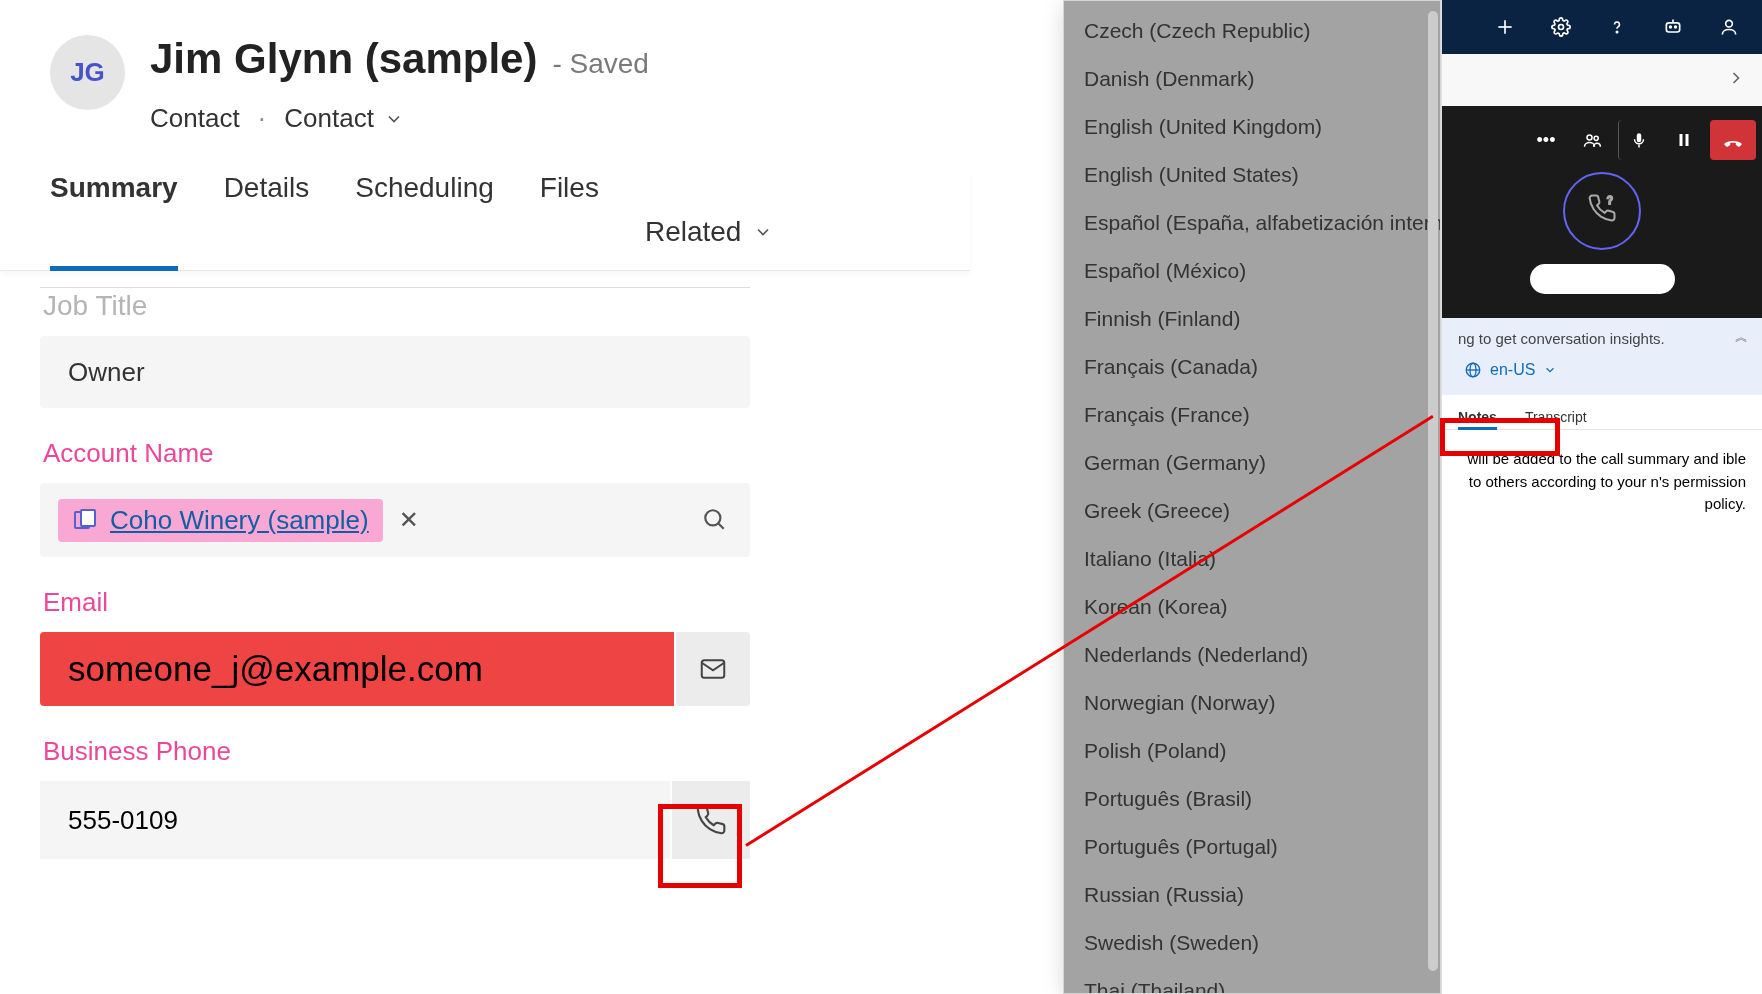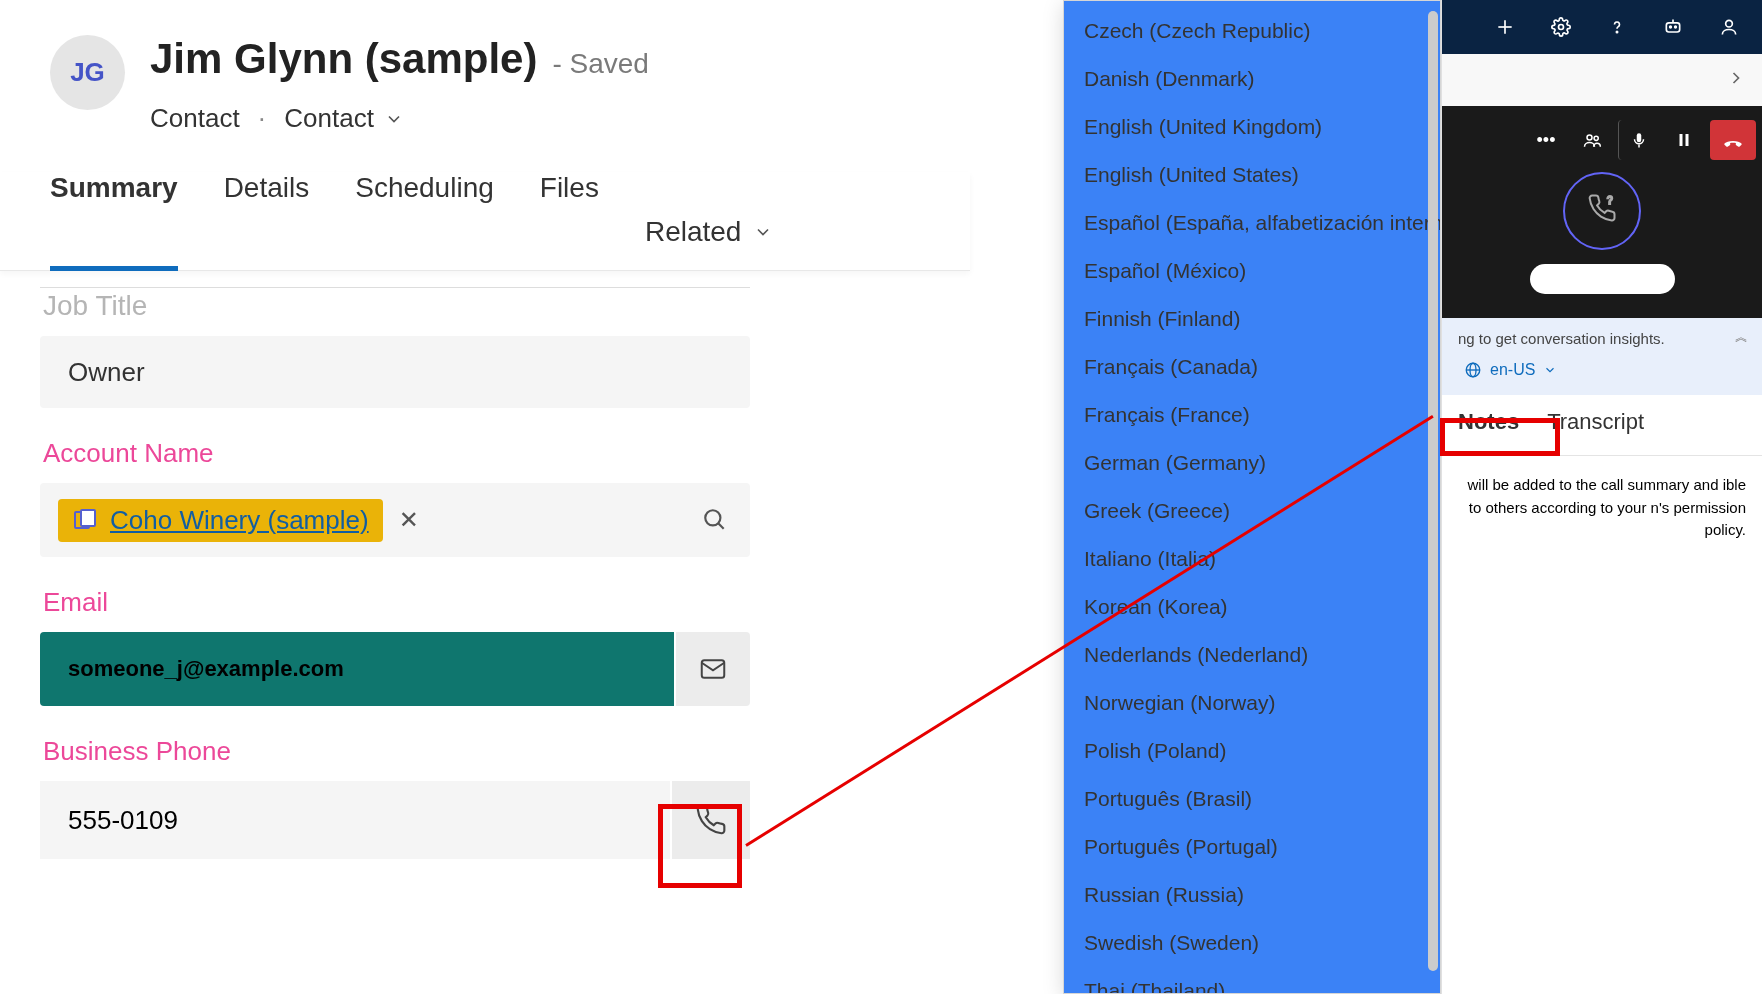--- a/index.html
+++ b/index.html
@@ -118,21 +118,21 @@
     background: #f5f5f5;
     border-radius: 4px;
     height: 74px;
     display: flex;
     align-items: center;
     padding: 0 18px;
     gap: 16px;
     position: relative;
   }
   .lookup-chip {
-    background: #eab308;
+    background: #f9a8d4;
     border-radius: 4px;
     display: flex;
     align-items: center;
     gap: 14px;
     padding: 6px 14px;
   }
   .lookup-icon {
     width: 24px; height: 24px;
     color: #5560d0;
   }
@@ -146,28 +146,27 @@
     position: absolute;
     right: 22px;
     color: #555;
   }
   .email-field {
     display: flex;
     gap: 2px;
   }
   .email-input {
     flex: 1;
-    background: #0f766e;
+    background: #ef4444;
     border-radius: 4px 0 0 4px;
     height: 74px;
     display: flex;
     align-items: center;
     padding: 0 28px;
-    font-size: 22px;
-    font-weight: bold;
+    font-size: 35px;
   }
   .email-btn {
     width: 74px;
     background: #ececec;
     border-radius: 0 4px 4px 0;
     display: flex;
     align-items: center;
     justify-content: center;
     color: #444;
     cursor: pointer;
@@ -209,21 +208,21 @@
     transform-origin: 0 50%;
     pointer-events: none;
   }
   
   .lang-dropdown {
     position: absolute;
     left: 1063px;
     top: 0;
     width: 378px;
     height: 994px;
-    background: #3b82f6;
+    background: #a3a3a3;
     border: 1px solid #d6d6d6;
     box-shadow: 0 4px 20px rgba(0,0,0,0.15);
     overflow: hidden;
   }
   .lang-list {
     height: 100%;
     overflow-y: auto;
     padding: 6px 0;
   }
   .lang-item {
@@ -362,23 +361,23 @@
     cursor: pointer;
     font-size: 13px;
   }
   .call-tabs {
     display: flex;
     gap: 28px;
     padding: 14px 16px 0 16px;
     border-bottom: 1px solid #e4e4e4;
   }
   .call-tab {
-    font-size: 22px;
+    font-size: 14px;
     color: #333;
-    padding-bottom: 20px;
+    padding-bottom: 4px;
     cursor: pointer;
     position: relative;
   }
   .call-tab.active { font-weight: 600; }
   .call-tab.active::after {
     content: "";
     position: absolute;
     left: 0; right: 0; bottom: -1px;
     height: 3px;
     background: #0f6cbd;

